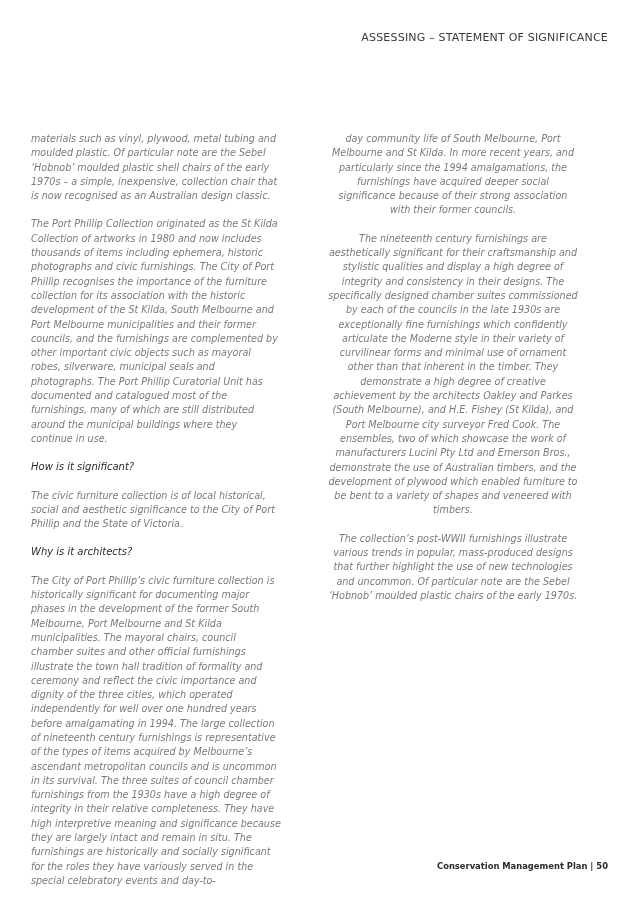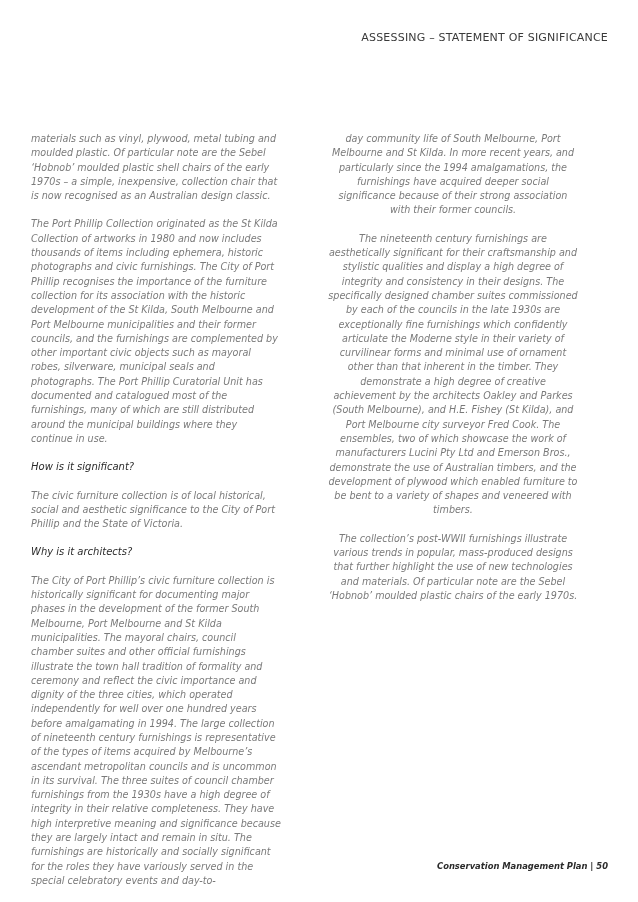--- a/index.html
+++ b/index.html
@@ -8,35 +8,35 @@
     .header { position: absolute; top: 31px; right: 30px; font-size: 11px;
       color: #3a3a3a; letter-spacing: 0.2px; text-transform: uppercase; margin-left: 27px; }
     .col { position: absolute; top: 132px; width: 250px; }
     .col-left { left: 31px; }
     .col-right { left: 328px; text-align: center; }
     p { margin: 0 0 14px 0; font-style: italic; font-size: 9.6px; line-height: 14.3px;
       color: #7a7a7a; letter-spacing: 0px; }
     h4 { margin: 0 0 14px 0; font-style: italic; font-weight: normal; font-size: 10px;
       line-height: 14.3px; color: #2b2b2b; }
     .footer { position: absolute; top: 861px; right: 30px; font-size: 8.4px;
-      font-weight: bold; color: #2b2b2b; font-style: italic; }
+      font-weight: bold; color: #2b2b2b; }
   </style>
 </head>
 <body>
 
 <div class="header">ASSESSING – STATEMENT OF SIGNIFICANCE</div>
 
 <div class="col col-left">
   <p>materials such as vinyl, plywood, metal tubing and moulded plastic. Of particular note are the Sebel ‘Hobnob’ moulded plastic shell chairs of the early 1970s – a simple, inexpensive, collection chair that is now recognised as an Australian design classic.</p>
   <p>The Port Phillip Collection originated as the St Kilda Collection of artworks in 1980 and now includes thousands of items including ephemera, historic photographs and civic furnishings. The City of Port Phillip recognises the importance of the furniture collection for its association with the historic development of the St Kilda, South Melbourne and Port Melbourne municipalities and their former councils, and the furnishings are complemented by other important civic objects such as mayoral robes, silverware, municipal seals and photographs. The Port Phillip Curatorial Unit has documented and catalogued most of the furnishings, many of which are still distributed around the municipal buildings where they continue in use.</p>
   <h4>How is it significant?</h4>
   <p>The civic furniture collection is of local historical, social and aesthetic significance to the City of Port Phillip and the State of Victoria.</p>
   <h4>Why is it architects?</h4>
   <p>The City of Port Phillip’s civic furniture collection is historically significant for documenting major phases in the development of the former South Melbourne, Port Melbourne and St Kilda municipalities. The mayoral chairs, council chamber suites and other official furnishings illustrate the town hall tradition of formality and ceremony and reflect the civic importance and dignity of the three cities, which operated independently for well over one hundred years before amalgamating in 1994. The large collection of nineteenth century furnishings is representative of the types of items acquired by Melbourne’s ascendant metropolitan councils and is uncommon in its survival. The three suites of council chamber furnishings from the 1930s have a high degree of integrity in their relative completeness. They have high interpretive meaning and significance because they are largely intact and remain in situ. The furnishings are historically and socially significant for the roles they have variously served in the special celebratory events and day-to-</p>
 </div>
 
 <div class="col col-right">
   <p>day community life of South Melbourne, Port Melbourne and St Kilda. In more recent years, and particularly since the 1994 amalgamations, the furnishings have acquired deeper social significance because of their strong association with their former councils.</p>
   <p>The nineteenth century furnishings are aesthetically significant for their craftsmanship and stylistic qualities and display a high degree of integrity and consistency in their designs. The specifically designed chamber suites commissioned by each of the councils in the late 1930s are exceptionally fine furnishings which confidently articulate the Moderne style in their variety of curvilinear forms and minimal use of ornament other than that inherent in the timber. They demonstrate a high degree of creative achievement by the architects Oakley and Parkes (South Melbourne), and H.E. Fishey (St Kilda), and Port Melbourne city surveyor Fred Cook. The ensembles, two of which showcase the work of manufacturers Lucini Pty Ltd and Emerson Bros., demonstrate the use of Australian timbers, and the development of plywood which enabled furniture to be bent to a variety of shapes and veneered with timbers.</p>
-  <p>The collection’s post-WWII furnishings illustrate various trends in popular, mass-produced designs that further highlight the use of new technologies and materials. Of particular note are the Sebel ‘Hobnob’ moulded plastic chairs of the early 1970s.</p>
+  <p>The collection’s post-WWII furnishings illustrate various trends in popular, mass-produced designs that further highlight the use of new technologies and uncommon. Of particular note are the Sebel ‘Hobnob’ moulded plastic chairs of the early 1970s.</p>
 </div>
 
 <div class="footer">Conservation Management Plan | 50</div>
 
 </body></html>

